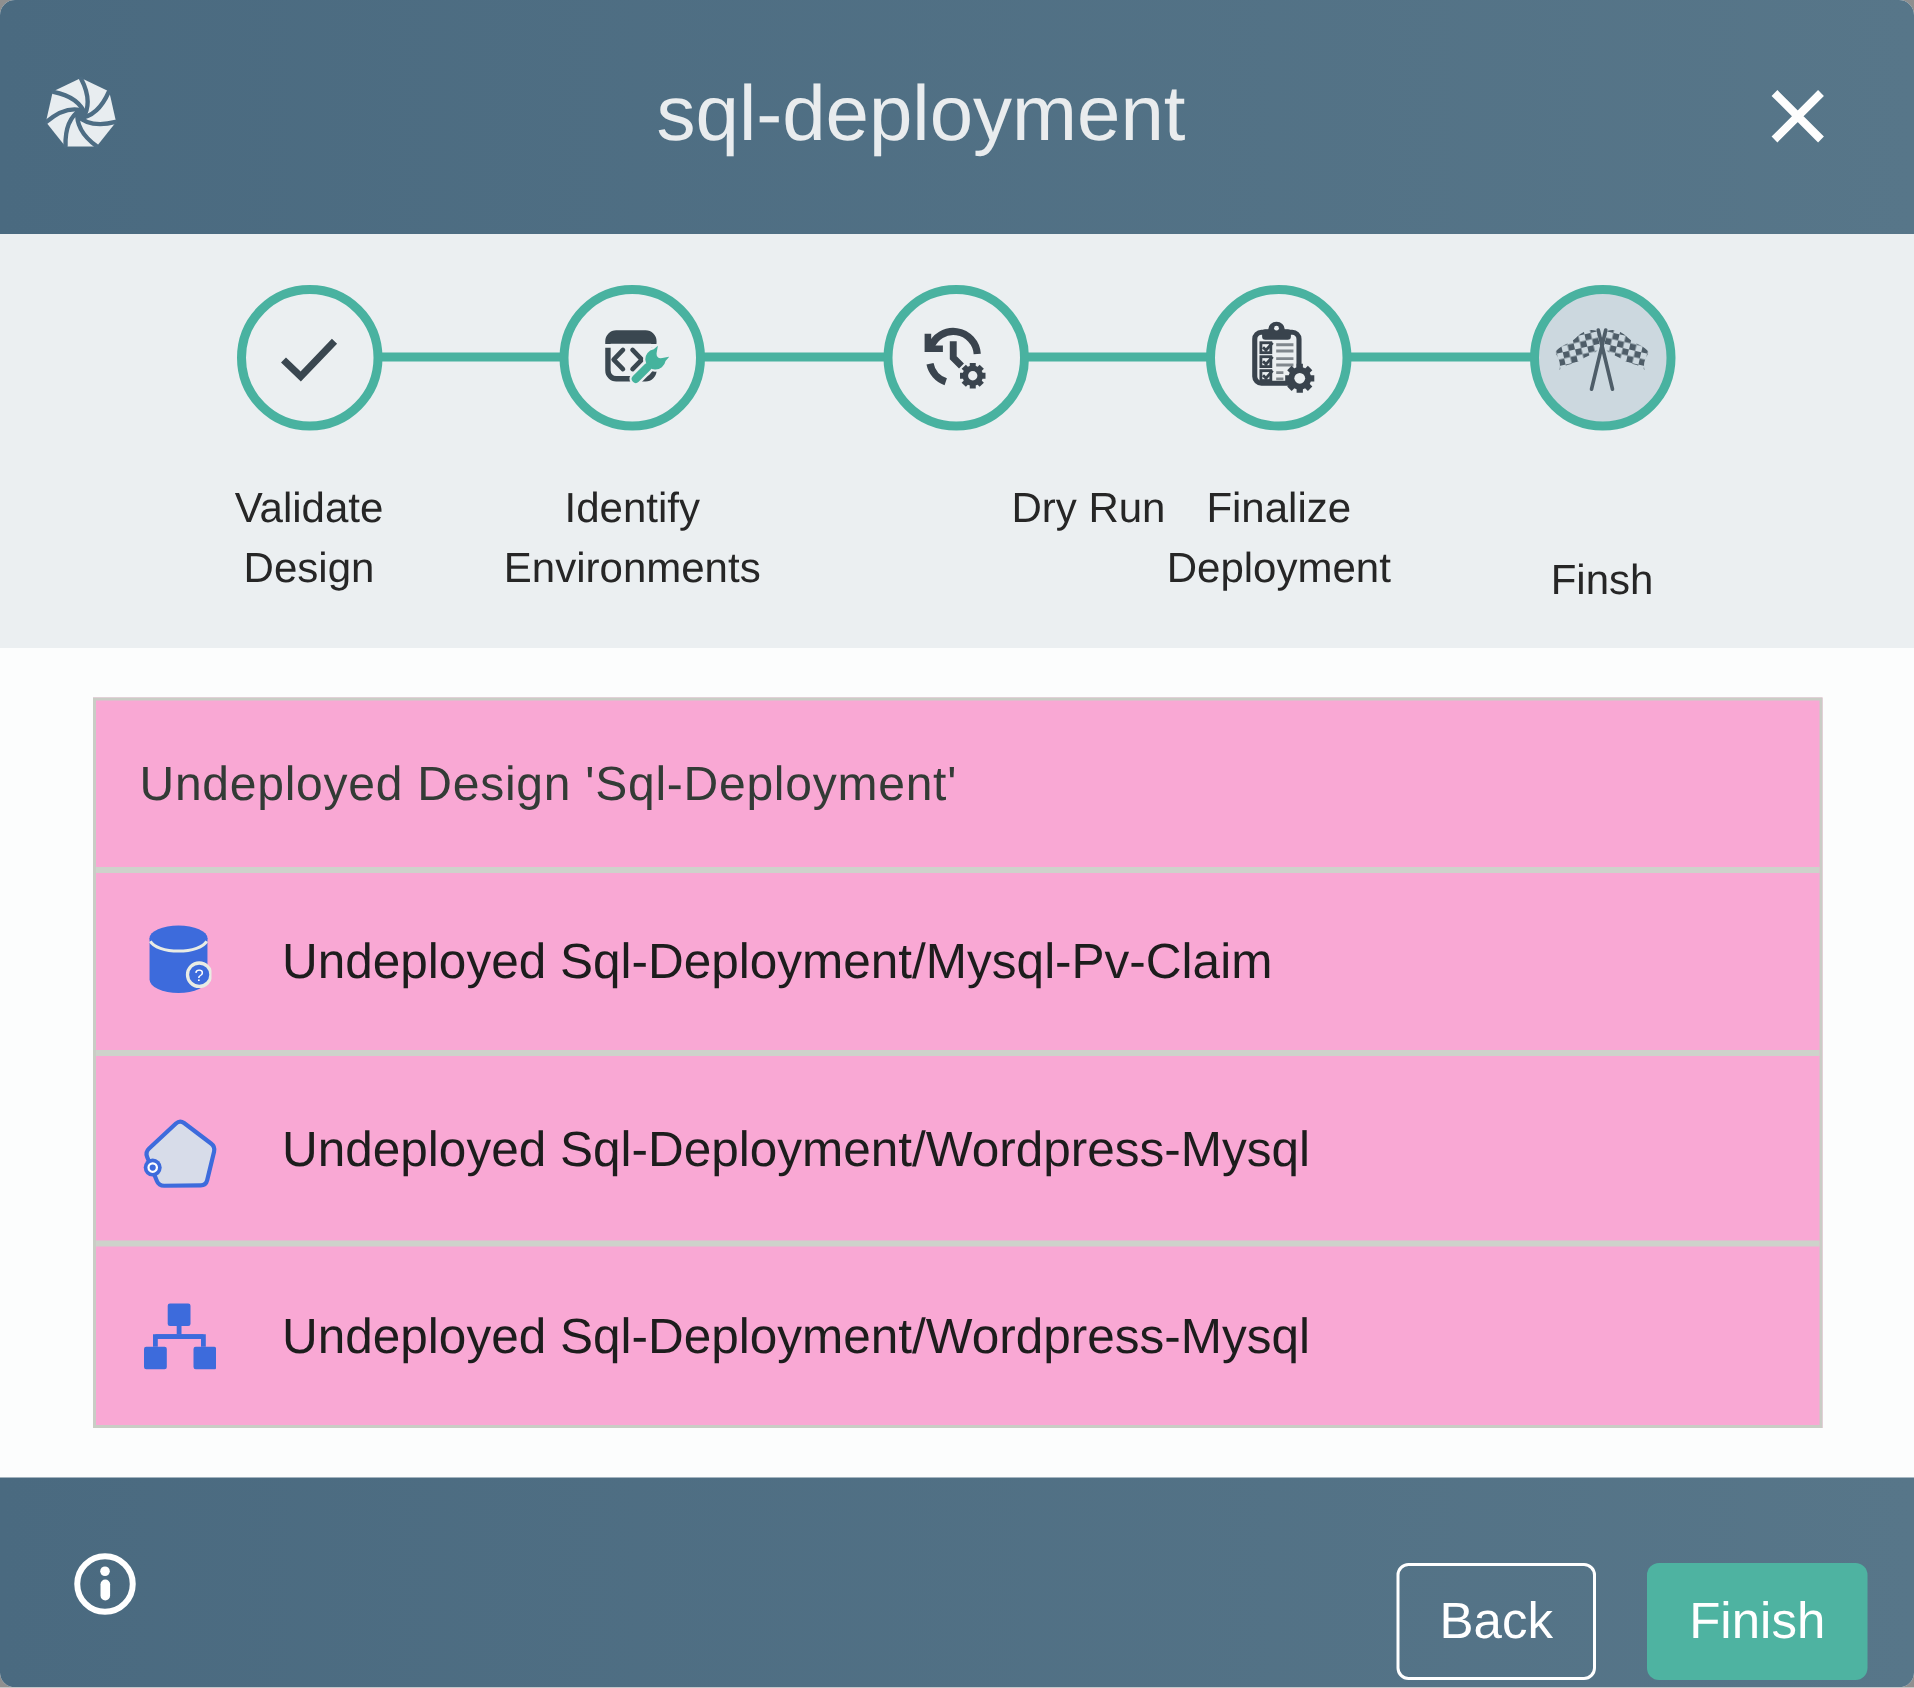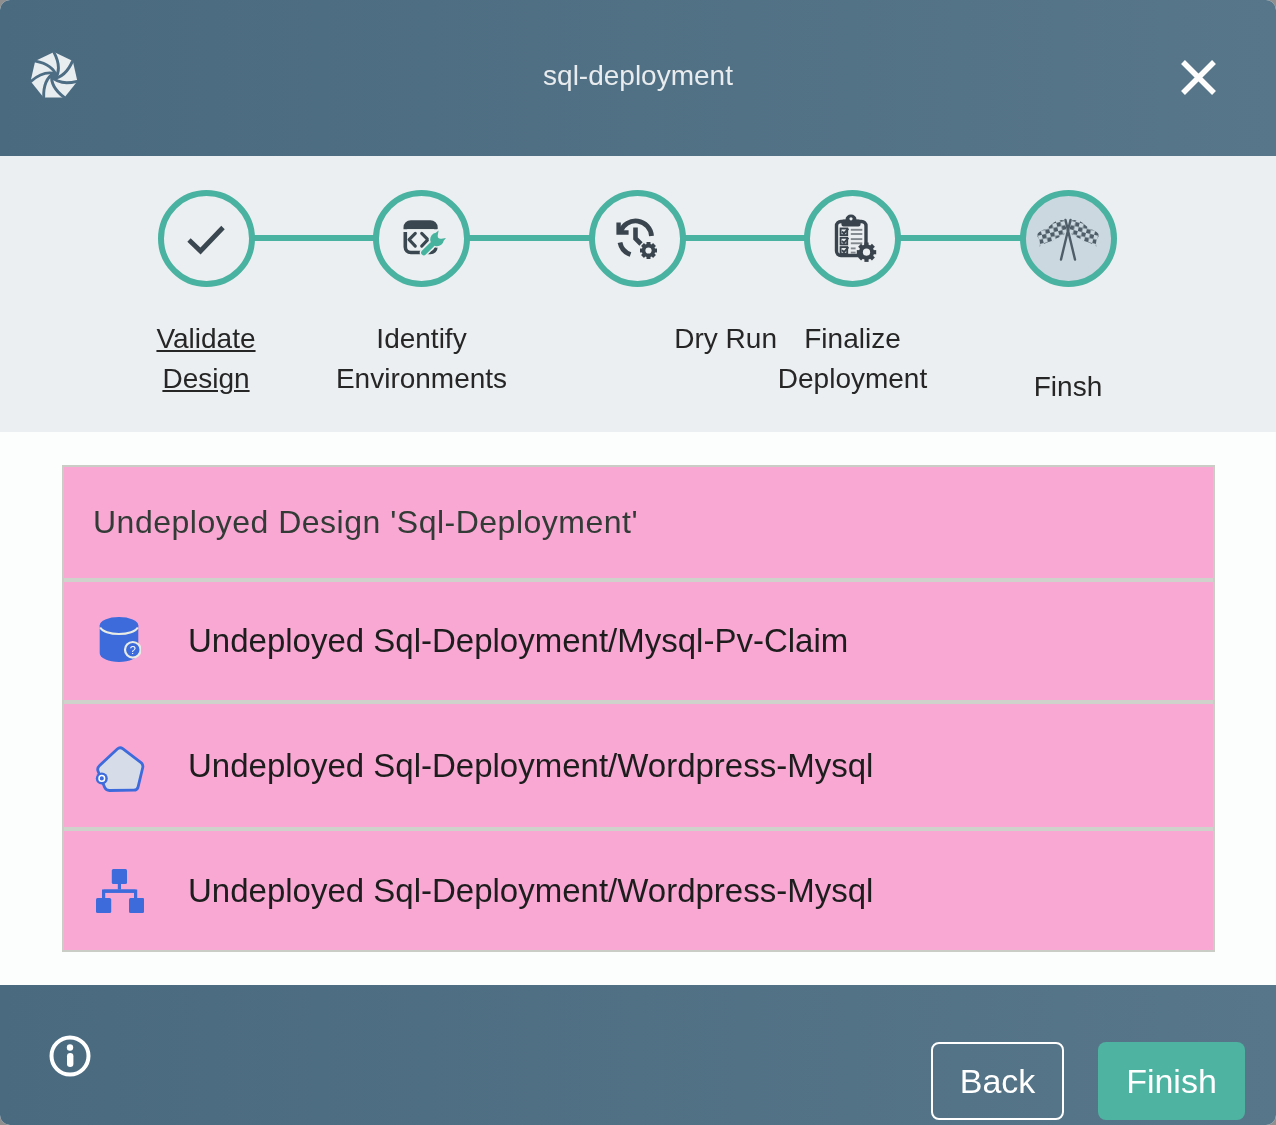--- a/index.html
+++ b/index.html
@@ -1,19 +1,19 @@
 <!DOCTYPE html>
 <html><head>
 <meta charset="utf-8">
 <style>
   html,body{margin:0;padding:0;}
   body{width:1276px;height:1125px;background:#8f8f8f;font-family:"Liberation Sans", sans-serif;overflow:hidden;}
   .modal{position:relative;width:1276px;height:1125px;border-radius:10px;overflow:hidden;background:#fcfdfd;}
   .hdr{position:absolute;left:0;top:0;width:1276px;height:156px;background:linear-gradient(90deg,#4a6a80,#577689);}
-  .hdr .title{position:absolute;left:0;top:0;width:1228px;height:151px;display:flex;align-items:center;justify-content:center;color:#e9ecee;font-size:28px;padding-left:24px;}
+  .hdr .title{position:absolute;left:0;top:0;width:1228px;height:151px;display:flex;align-items:center;justify-content:center;color:#e9ecee;font-size:52px;}
   .logo{position:absolute;left:30px;top:51px;}
   .closex{position:absolute;left:1180px;top:58px;}
   .stepper{position:absolute;left:0;top:156px;width:1276px;height:276px;background:#ebeff1;}
   .connector{position:absolute;left:206px;top:79px;width:862px;height:6px;background:#49b2a0;}
   .circ{position:absolute;width:85px;height:85px;border:6px solid #49b2a0;border-radius:50%;background:#ebeff1;display:flex;align-items:center;justify-content:center;}
   .circ.last{background:#ccd8df;}
   .slabel{position:absolute;top:163px;width:280px;text-align:center;color:#262626;font-size:28px;line-height:40px;}
   .content{position:absolute;left:0;top:432px;width:1276px;height:553px;background:#fcfdfd;}
   .listbox{position:absolute;left:62px;top:33px;width:1149px;border:2px solid #c9cdc5;background:#f9a8d4;}
   .lrow{position:relative;height:111px;}
@@ -135,21 +135,21 @@
           <path d="M36.5 4 L27 43.5"></path>
         </g>
         <g transform="translate(30.5,5) rotate(-13)">
           <path d="M0 -0.5 C-6 -4 -11 -1 -15.5 1.5 C-20.5 4.2 -26 3.2 -30.5 7.5 C-28.5 11 -28 15 -30 19.5 C-25 15.8 -19.5 18.5 -14 16 C-8.5 13.6 -4 15.5 0 10 Z" fill="url(#chk)"></path>
         </g>
         <g transform="translate(37.5,5) scale(-1,1) rotate(-13)">
           <path d="M0 -0.5 C-6 -4 -11 -1 -15.5 1.5 C-20.5 4.2 -26 3.2 -30.5 7.5 C-28.5 11 -28 15 -30 19.5 C-25 15.8 -19.5 18.5 -14 16 C-8.5 13.6 -4 15.5 0 10 Z" fill="url(#chk)"></path>
         </g>
       </svg>
     </div>
-    <div class="slabel" style="left:66px;text-decoration:underline;">Validate<br>Design</div>
+    <div class="slabel" style="left:66px;">Validate<br>Design</div>
     <div class="slabel" style="left:281.5px;">Identify<br>Environments</div>
     <div class="slabel" style="left:497px;text-align:right;">Dry Run</div>
     <div class="slabel" style="left:712.5px;">Finalize<br>Deployment</div>
     <div class="slabel" style="left:928px;margin-top:48px;">Finsh</div>
   </div>
   <div class="content">
     <div class="listbox">
       <div class="lrow first">
           <div class="txt">Undeployed Design 'Sql-Deployment'</div>
         </div>

